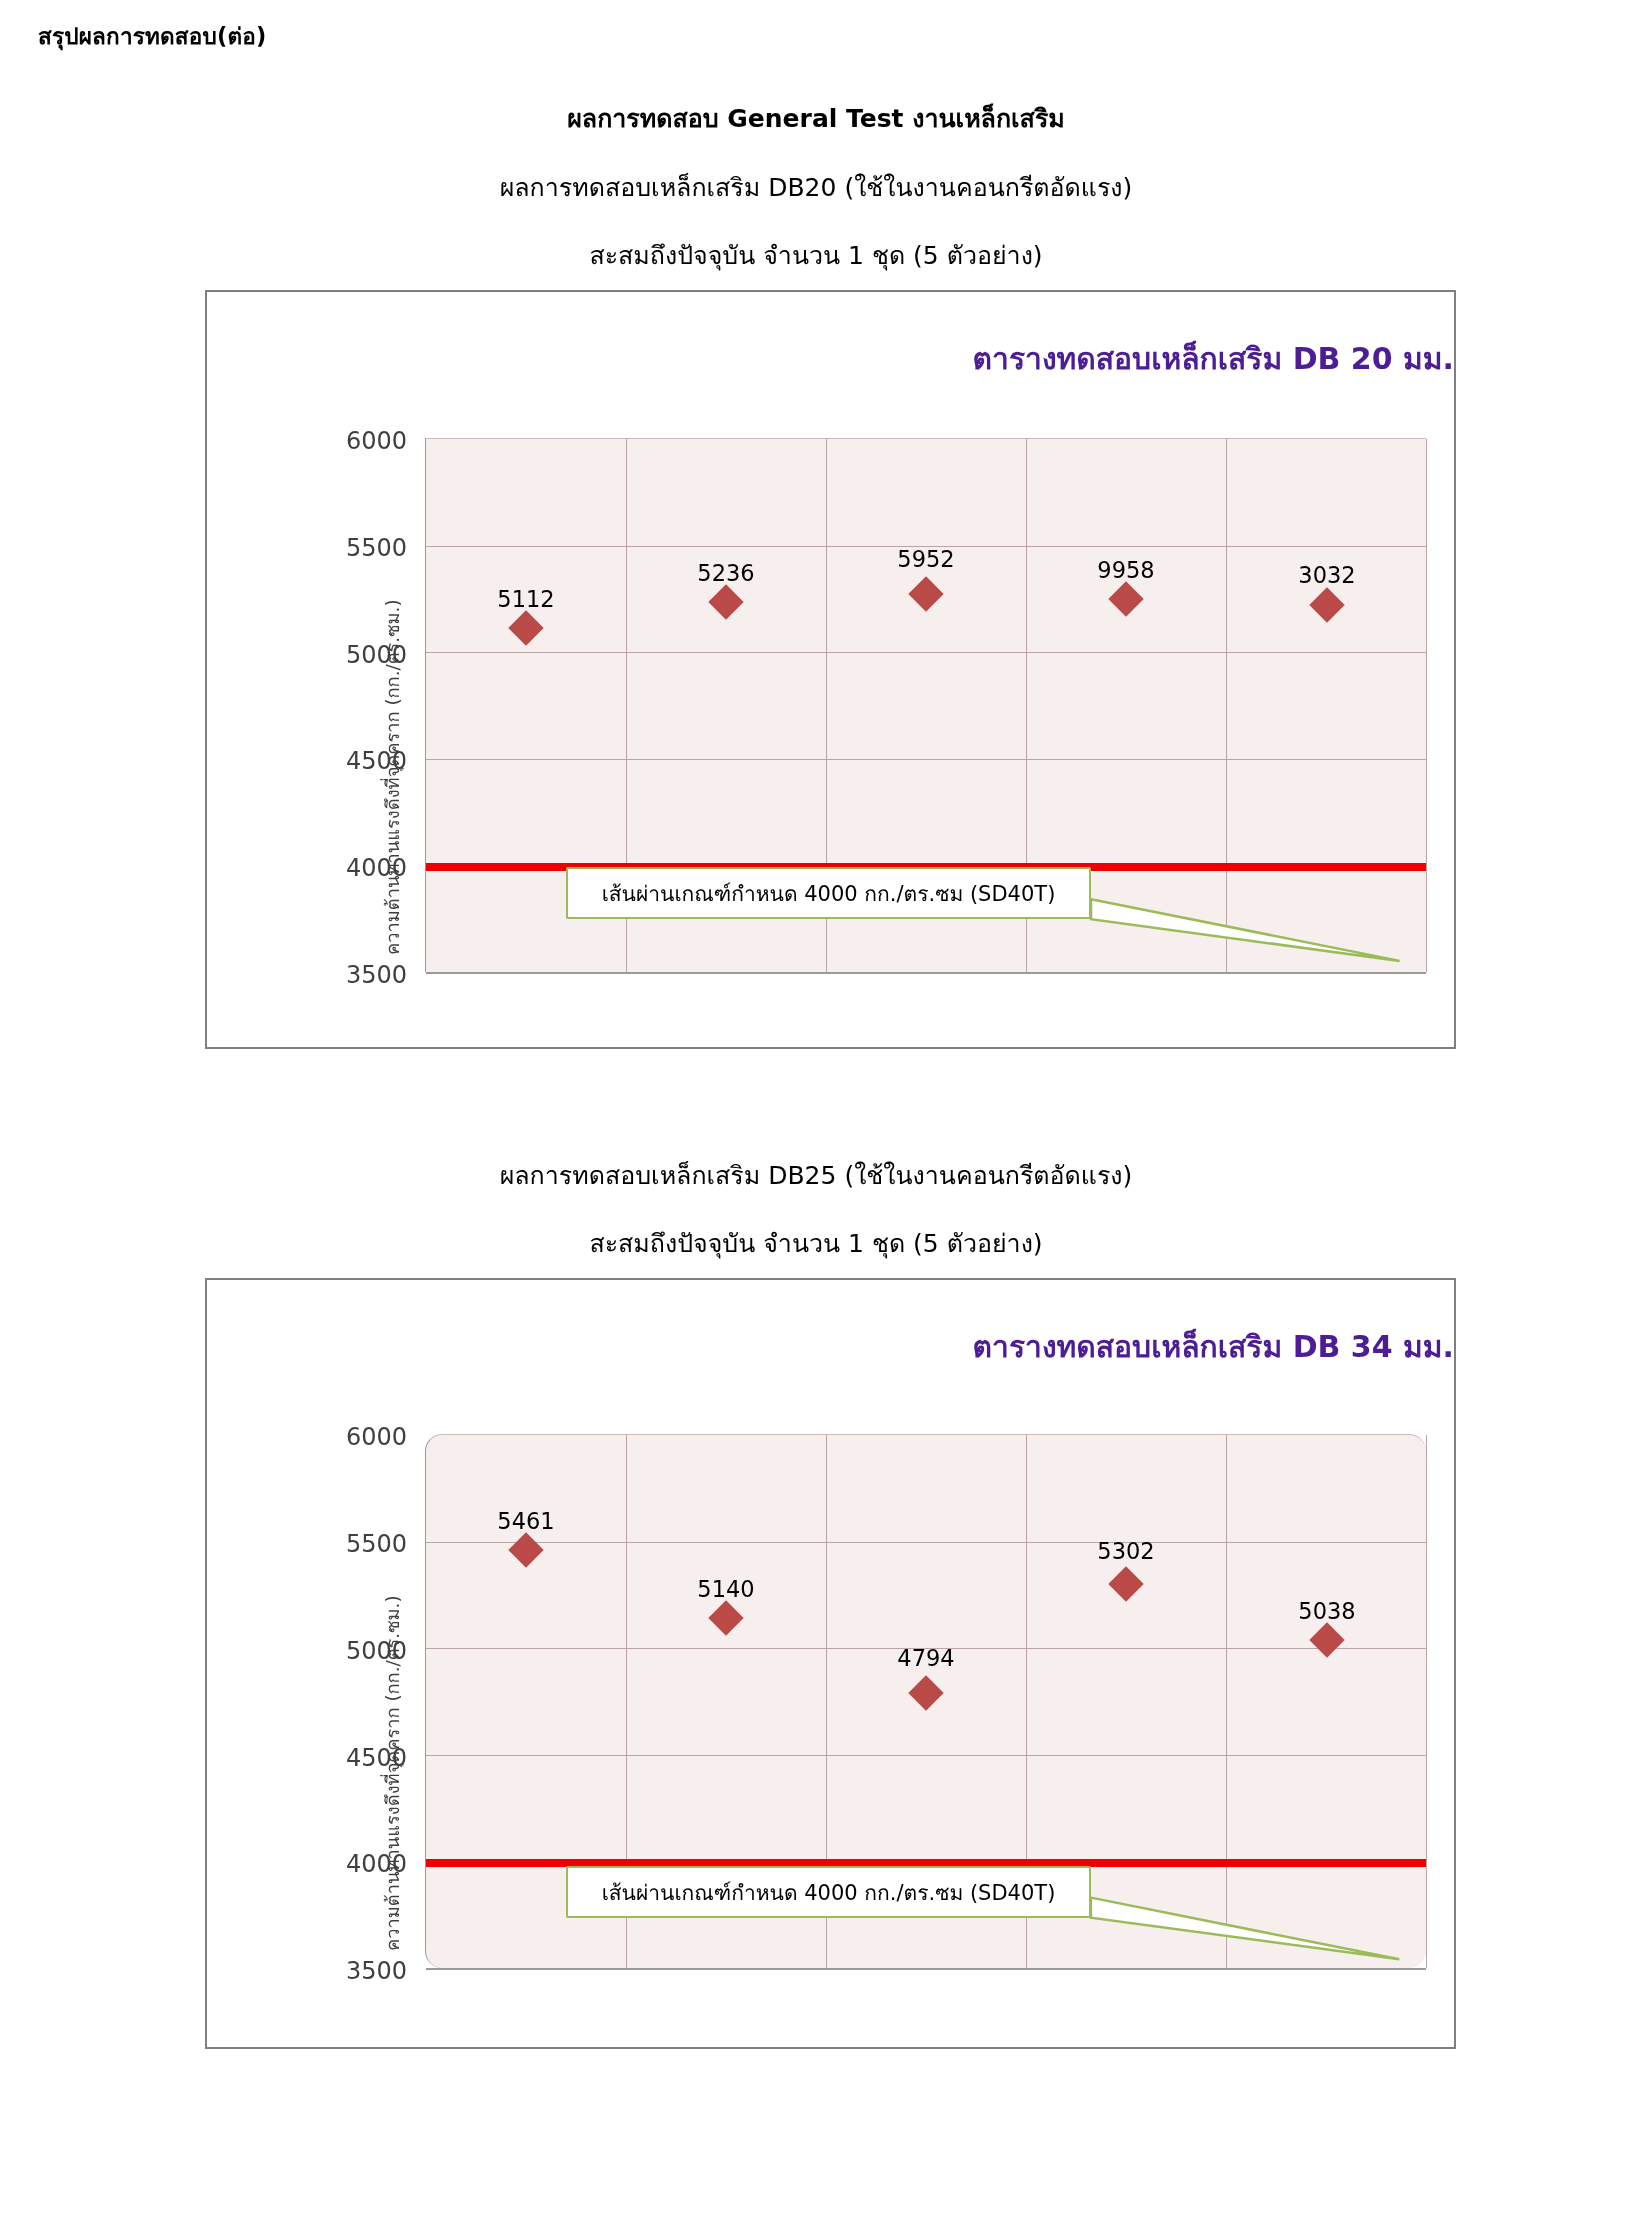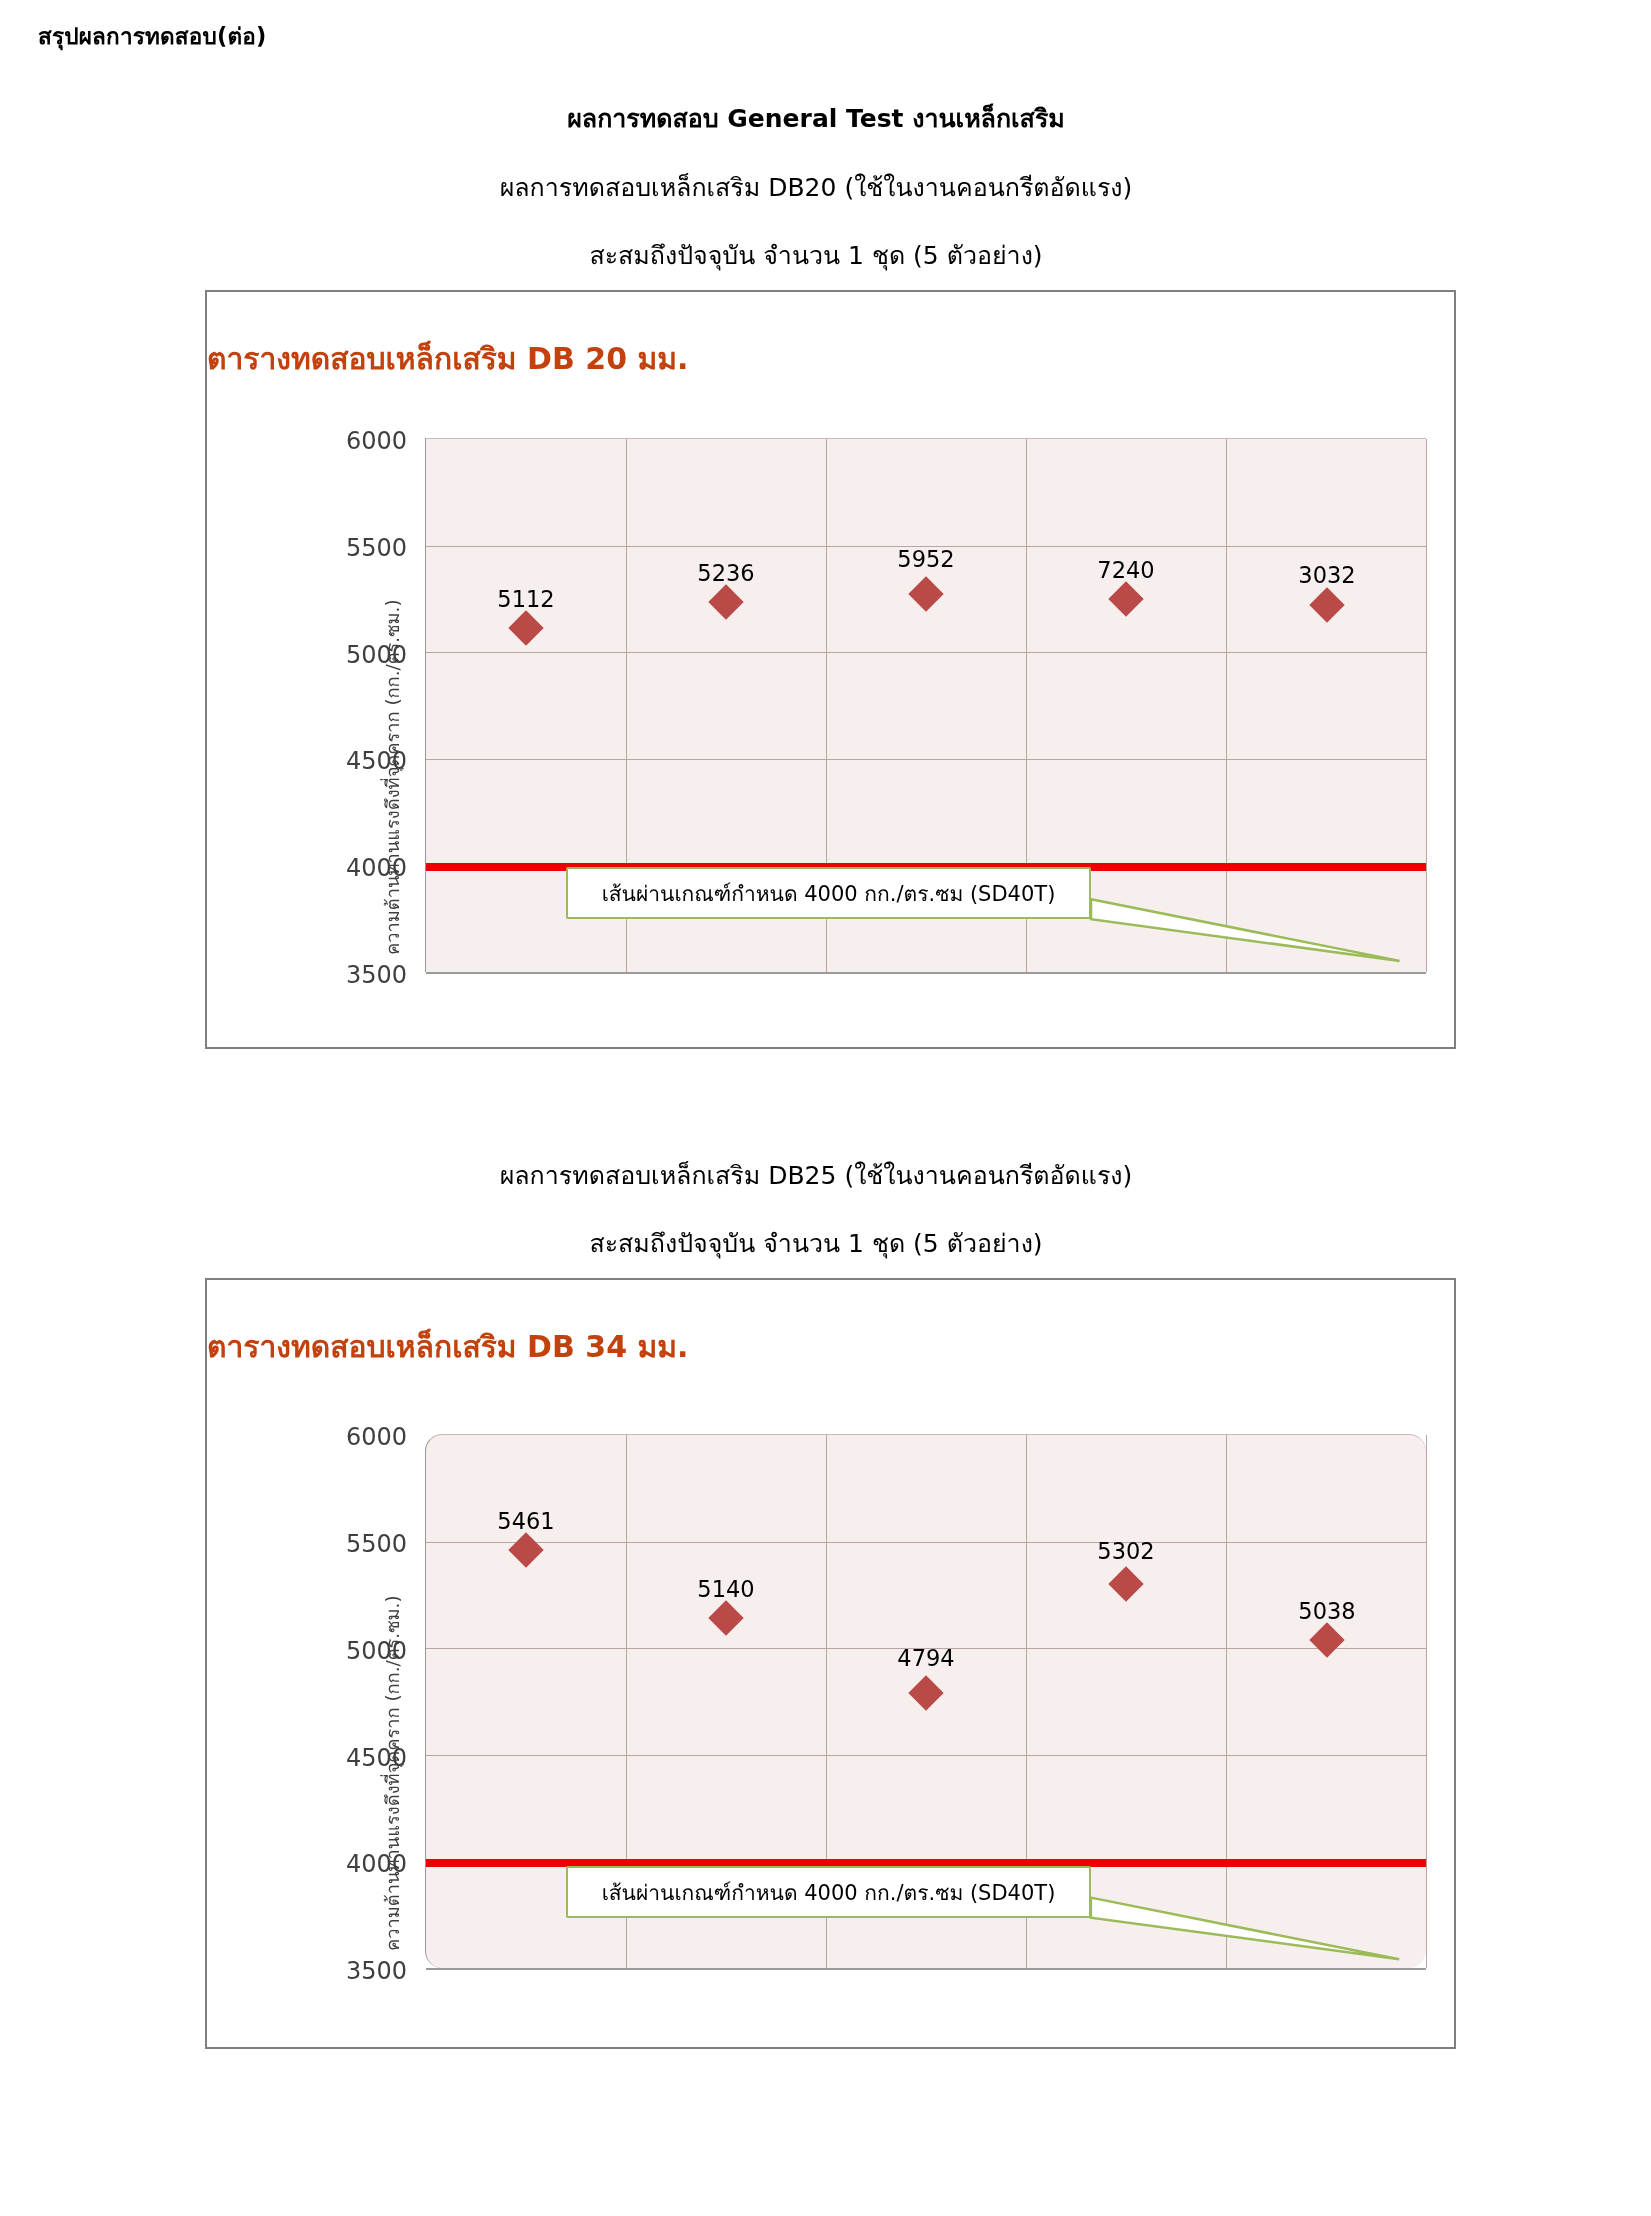--- a/index.html
+++ b/index.html
@@ -70,24 +70,24 @@
     border: 2.5px solid #7f7f7f;
     background: #ffffff;
     box-sizing: border-box;
   }
   #chart-frame-1 { left: 205px; top: 290px; width: 1251px; height: 759px; }
   #chart-frame-2 { left: 205px; top: 1278px; width: 1251px; height: 771px; }
 
   .chart-title {
     position: absolute;
     width: 100%;
-    text-align: left;
+    text-align: right;
     font-size: 30px;
     font-weight: bold;
-    color: #c2410c;
+    color: #4c1d95;
     top: 43px;
     left: 0;
   }
 
   .plot-area {
     position: absolute;
     background: #f7eeee;
     border-left: 1.7px solid #9a9a9a;
     border-top: 0.8px solid #cbb8b8;
     box-sizing: border-box;
@@ -215,21 +215,21 @@
       <div class="marker" style="left:100px; top:189px;"></div>
       <div class="marker-label" style="left:100px; top:147px;">5112</div>
 
       <div class="marker" style="left:300px; top:163px;"></div>
       <div class="marker-label" style="left:300px; top:121px;">5236</div>
 
       <div class="marker" style="left:500px; top:155px;"></div>
       <div class="marker-label" style="left:500px; top:107px;">5952</div>
 
       <div class="marker" style="left:700px; top:160px;"></div>
-      <div class="marker-label" style="left:700px; top:118px;">7240</div>
+      <div class="marker-label" style="left:700px; top:118px;">9958</div>
 
       <div class="marker" style="left:901px; top:166px;"></div>
       <div class="marker-label" style="left:901px; top:123px;">3032</div>
     </div>
 
     <svg class="callout-tail" style="left:0; top:0; width:1251px; height:759px;" viewBox="0 0 1500 910" width="1251" height="759">
       <polygon points="1060,728 1430,802 1060,752" fill="#ffffff" stroke="#9bbb59" stroke-width="3"></polygon>
     </svg>
 
     <div class="callout-box" id="callout-1">เส้นผ่านเกณฑ์กำหนด 4000 กก./ตร.ซม (SD40T)</div>

